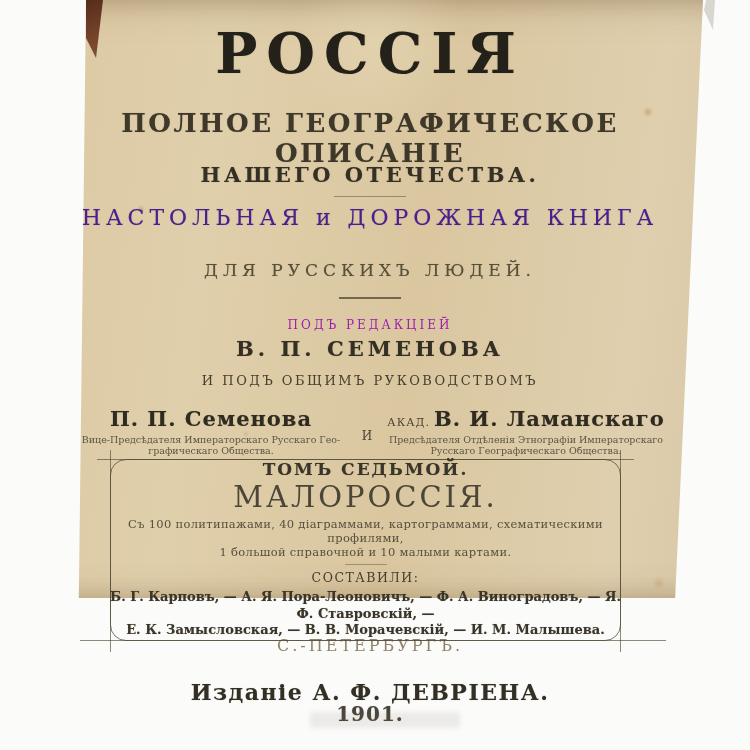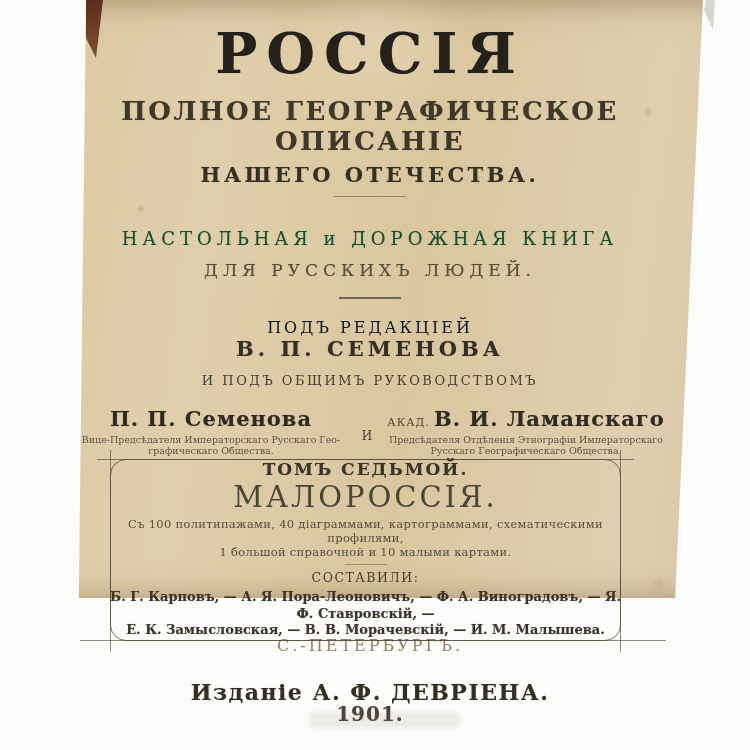--- a/index.html
+++ b/index.html
@@ -44,32 +44,32 @@
     clip-path:polygon(36px 0, 34px 0, 34px 0, 36px 0, 45px 0, 43px 30px, 34px 10px);
     background:#d8d6cf;
   }
 
   
   .content{position:absolute;left:70px;top:0;width:600px;text-align:center;}
   .row{position:absolute;left:0;width:100%;}
   .letterpress{text-shadow:0 0 1px rgba(70,58,34,.35);}
 
   .main-title{top:20px;font-size:56px;font-weight:700;letter-spacing:9px;color:#24211a;}
-  .sub1{top:96px;font-size:26px;font-weight:600;letter-spacing:2.5px;color:#3e382b;text-align:center;}
+  .sub1{top:108px;font-size:26px;font-weight:600;letter-spacing:2.5px;color:#3e382b;text-align:center;}
   .sub2{top:162px;font-size:21px;font-weight:700;letter-spacing:3.5px;color:#353025;}
 
   .hr-squiggle{position:absolute;left:50%;transform:translateX(-50%);height:0;
     border-top:1.5px solid rgba(98,88,62,.55);}
   .hr1{top:196px;width:72px;}
   .hr2{top:297px;width:62px;border-top:2.5px solid rgba(70,62,42,.7);}
 
-  .tag1{top:228px;font-size:18px;letter-spacing:5px;color:#14532d;}
+  .tag1{top:205px;font-size:22px;letter-spacing:5px;color:#4c1d95;}
   .tag2{top:260px;font-size:17px;letter-spacing:5px;color:#575039;}
 
-  .ed-head{top:318px;font-size:16px;letter-spacing:3px;color:#0f172a;}
+  .ed-head{top:318px;font-size:12px;letter-spacing:3px;color:#a21caf;}
   .ed-name{top:336px;font-size:21px;font-weight:600;letter-spacing:4px;color:#332f24;}
   .sup-head{top:373px;font-size:13px;letter-spacing:2.5px;color:#453f2f;}
 
   .cols{top:406px;display:flex;align-items:center;}
   .col-left{width:47%;}
   .conj{width:5%;font-size:12px;padding-top:9px;color:#4a4432;}
   .col-right{width:48%;}
   .person-name{font-size:21px;font-weight:600;letter-spacing:1px;color:#2f2b21;}
   .person-prefix{font-size:11px;letter-spacing:1px;color:#4a4432;margin-right:4px;}
   .person-role{margin-top:3px;font-size:9.5px;line-height:11px;color:#5c5441;}

